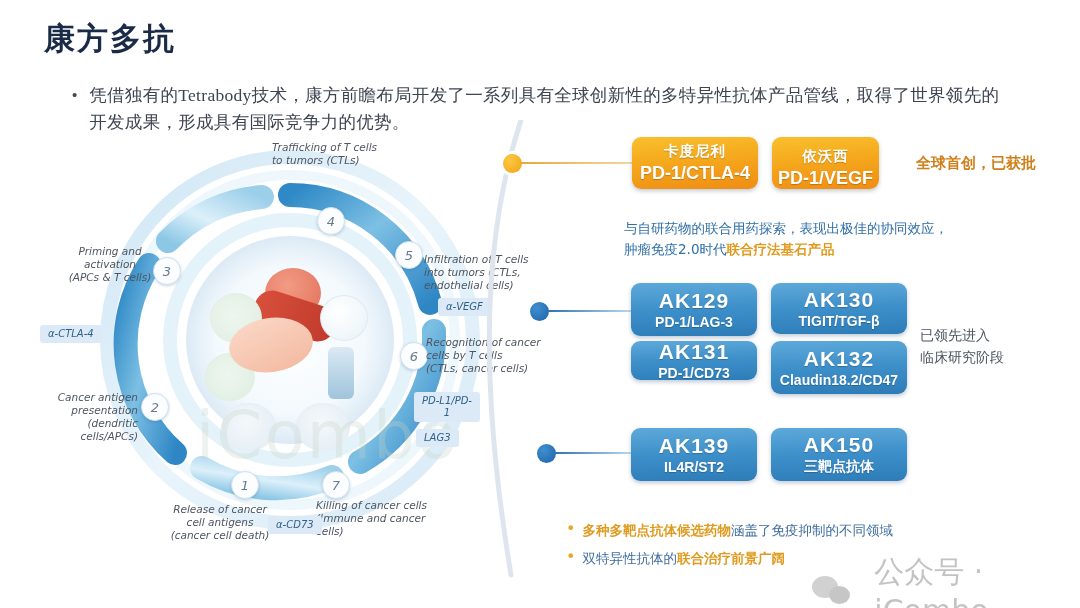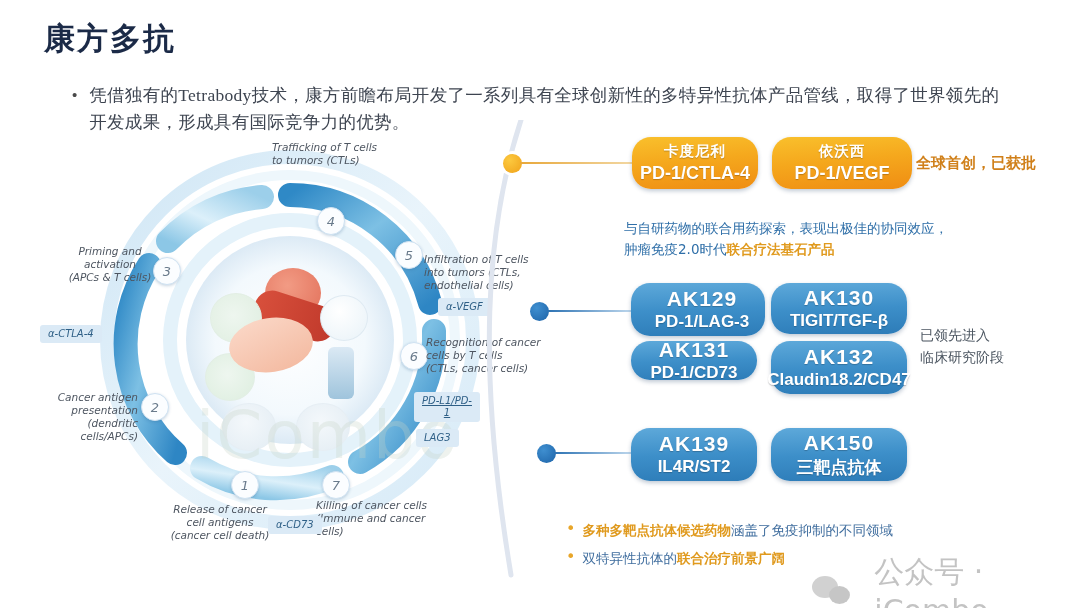--- a/index.html
+++ b/index.html
@@ -127,21 +127,21 @@
   }
   .node-dot.orange { background: radial-gradient(circle at 35% 32%, #fcc93f, #f0a21a); }
   .node-dot.blue   { background: radial-gradient(circle at 35% 32%, #3f8fd0, #1d63a8); }
 
   .conn-line { position: absolute; height: 2px; }
   .conn-line.orange { background: linear-gradient(90deg, #e8a83a, #f2d7a2); }
   .conn-line.blue   { background: linear-gradient(90deg, #2c72b3, #bcd6ec); }
 
   .pill {
     position: absolute;
-    border-radius: 19px;
+    border-radius: 9px;
     color: #ffffff;
     text-align: center;
     box-shadow: 0 2px 4px rgba(30,60,100,.28);
     display: flex;
     flex-direction: column;
     align-items: center;
     justify-content: center;
   }
   .pill .n1 {
     font-weight: bold;
@@ -154,21 +154,21 @@
   }
   .pill.orange {
     background: linear-gradient(175deg, #f9c02c 0%, #f5a81d 45%, #ef8d13 100%);
   }
   .pill.blue {
     background: linear-gradient(178deg, #5ea9da 0%, #3d8fc9 50%, #2d7cb8 100%);
   }
   .pill.orange .n1 { font-size: 14.5px; }
   .pill.orange .n2 { font-size: 18px; margin-top: 2px; }
   .pill.blue .n1 { font-size: 21px; }
-  .pill.blue .n2 { font-size: 17px; margin-top: 1px; }
+  .pill.blue .n2 { font-size: 14px; margin-top: 1px; }
 
   .side-note {
     position: absolute;
     font-family: Liberation Serif, serif;
     line-height: 20px;
   }
   .note-orange { color: #d0801a; font-weight: bold; font-size: 15px; }
   .note-gray   { color: #4b5560; font-size: 14px; line-height: 22px; }
 
   .blue-para {
@@ -313,21 +313,21 @@
   <div class="diag-label l" style="left:416px; top:201px; width:150px;">Recognition of cancer
 cells by T cells
 (CTLs, cancer cells)</div>
   <div class="diag-label l" style="left:306px; top:364px; width:160px;">Killing of cancer cells
 (Immune and cancer
 cells)</div>
 
   <div class="tag" style="left:30px; top:190px;">α-CTLA-4</div>
   <div class="tag" style="left:258px; top:381px;">α-CD73</div>
   <div class="tag" style="left:428px; top:163px;">α-VEGF</div>
-  <div class="tag" style="left:404px; top:257px;text-decoration:underline;">PD-L1/PD-
+  <div class="tag" style="left:404px; top:257px;">PD-L1/PD-
 1</div>
   <div class="tag" style="left:406px; top:294px;">LAG3</div>
 </div>
 
 <svg class="divider-svg" width="110" height="460">
   <path d="M 66 0 C 30 110, 22 250, 56 455" fill="none" stroke="#dfe5ef" stroke-width="5" stroke-linecap="round"></path>
 </svg>
 
 <div class="node-dot orange" style="left:503px; top:154px;"></div>
 <div class="conn-line orange" style="left:520px; top:162px; width:112px;"></div>
@@ -335,32 +335,32 @@
 <div class="node-dot blue" style="left:530px; top:302px;"></div>
 <div class="conn-line blue" style="left:547px; top:310px; width:84px;"></div>
 
 <div class="node-dot blue" style="left:537px; top:444px;"></div>
 <div class="conn-line blue" style="left:554px; top:452px; width:77px;"></div>
 
 <div class="pill orange" style="left:632px; top:137px; width:126px; height:52px;">
   <span class="n1">卡度尼利</span>
   <span class="n2">PD-1/CTLA-4</span>
 </div>
-<div class="pill orange" style="left:772px; top:137px; width:140px; height:52px;">
+<div class="pill orange" style="left:772px; top:137px; width:107px; height:52px;justify-content:flex-end;">
   <span class="n1">依沃西</span>
   <span class="n2">PD-1/VEGF</span>
 </div>
 <div class="side-note note-orange" style="left:916px; top:153px;">全球首创，已获批</div>
 
 <div class="blue-para">
   <span>与自研药物的联合用药探索，表现出极佳的协同效应，</span><br>
   <span>肿瘤免疫2.0时代</span><b>联合疗法基石产品</b>
 </div>
 
-<div class="pill blue" style="left:631px; top:283px; width:126px; height:53px;padding-left:8px;">
+<div class="pill blue" style="left:631px; top:283px; width:126px; height:53px;">
   <span class="n1">AK129</span>
   <span class="n2">PD-1/LAG-3</span>
 </div>
 <div class="pill blue" style="left:771px; top:283px; width:136px; height:51px;">
   <span class="n1">AK130</span>
   <span class="n2">TIGIT/TGF-β</span>
 </div>
 <div class="pill blue" style="left:631px; top:341px; width:126px; height:39px;">
   <span class="n1">AK131</span>
   <span class="n2">PD-1/CD73</span>

